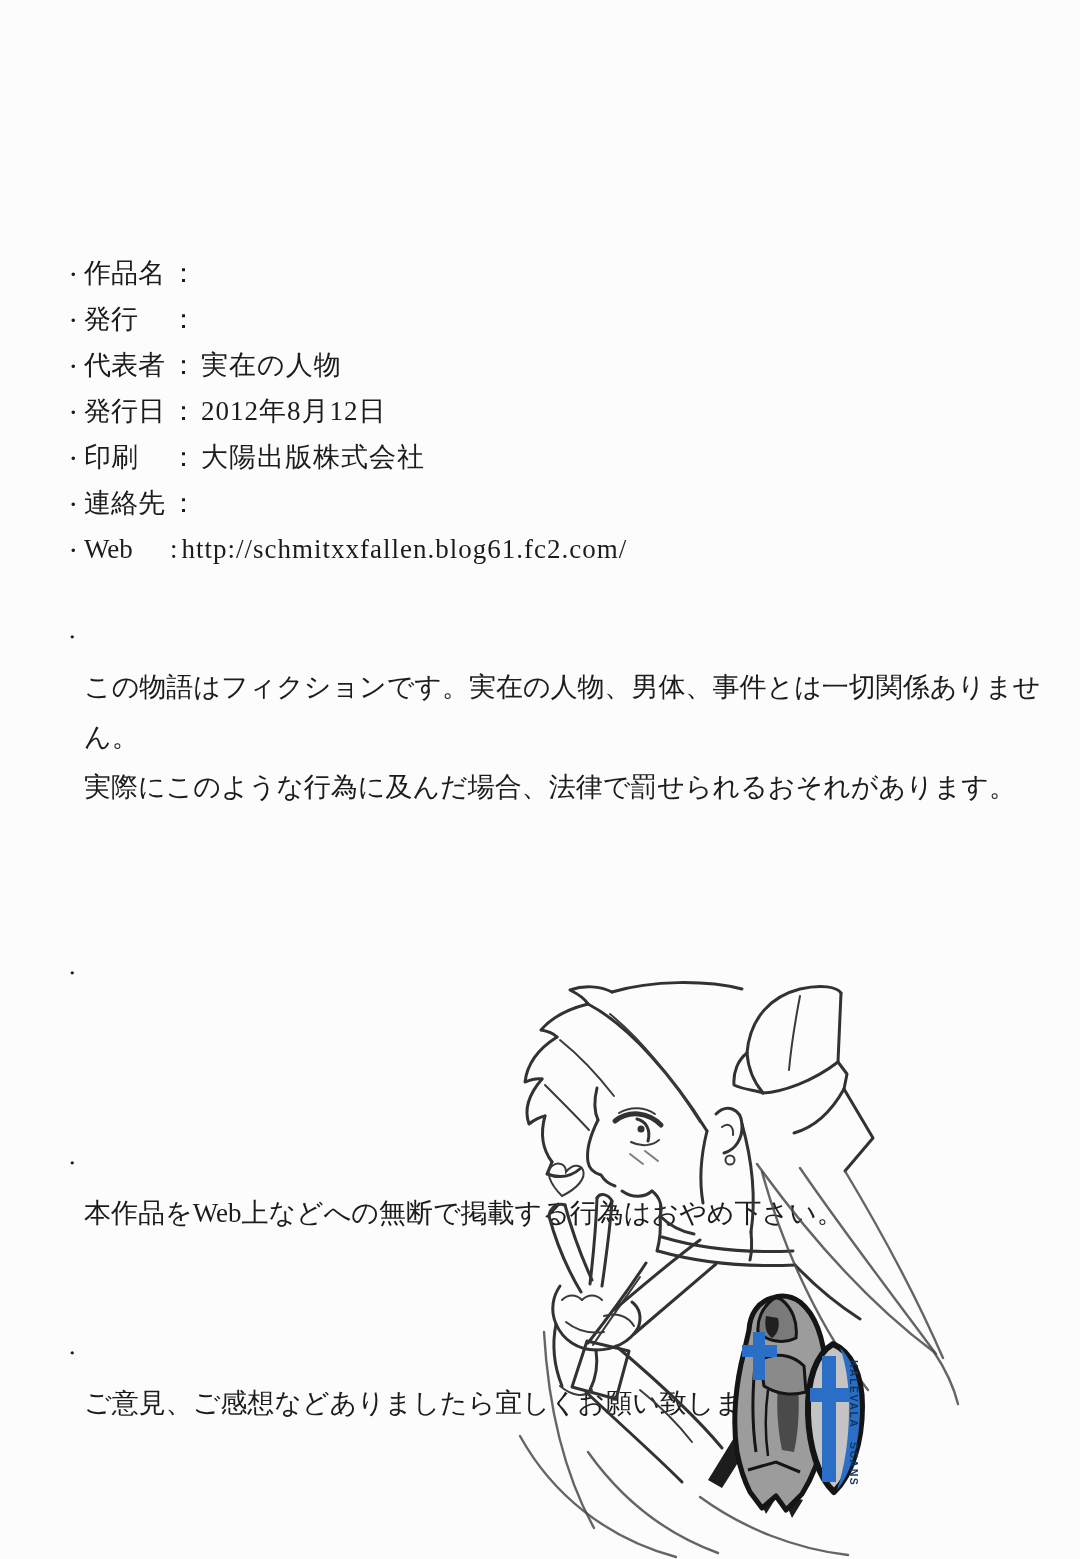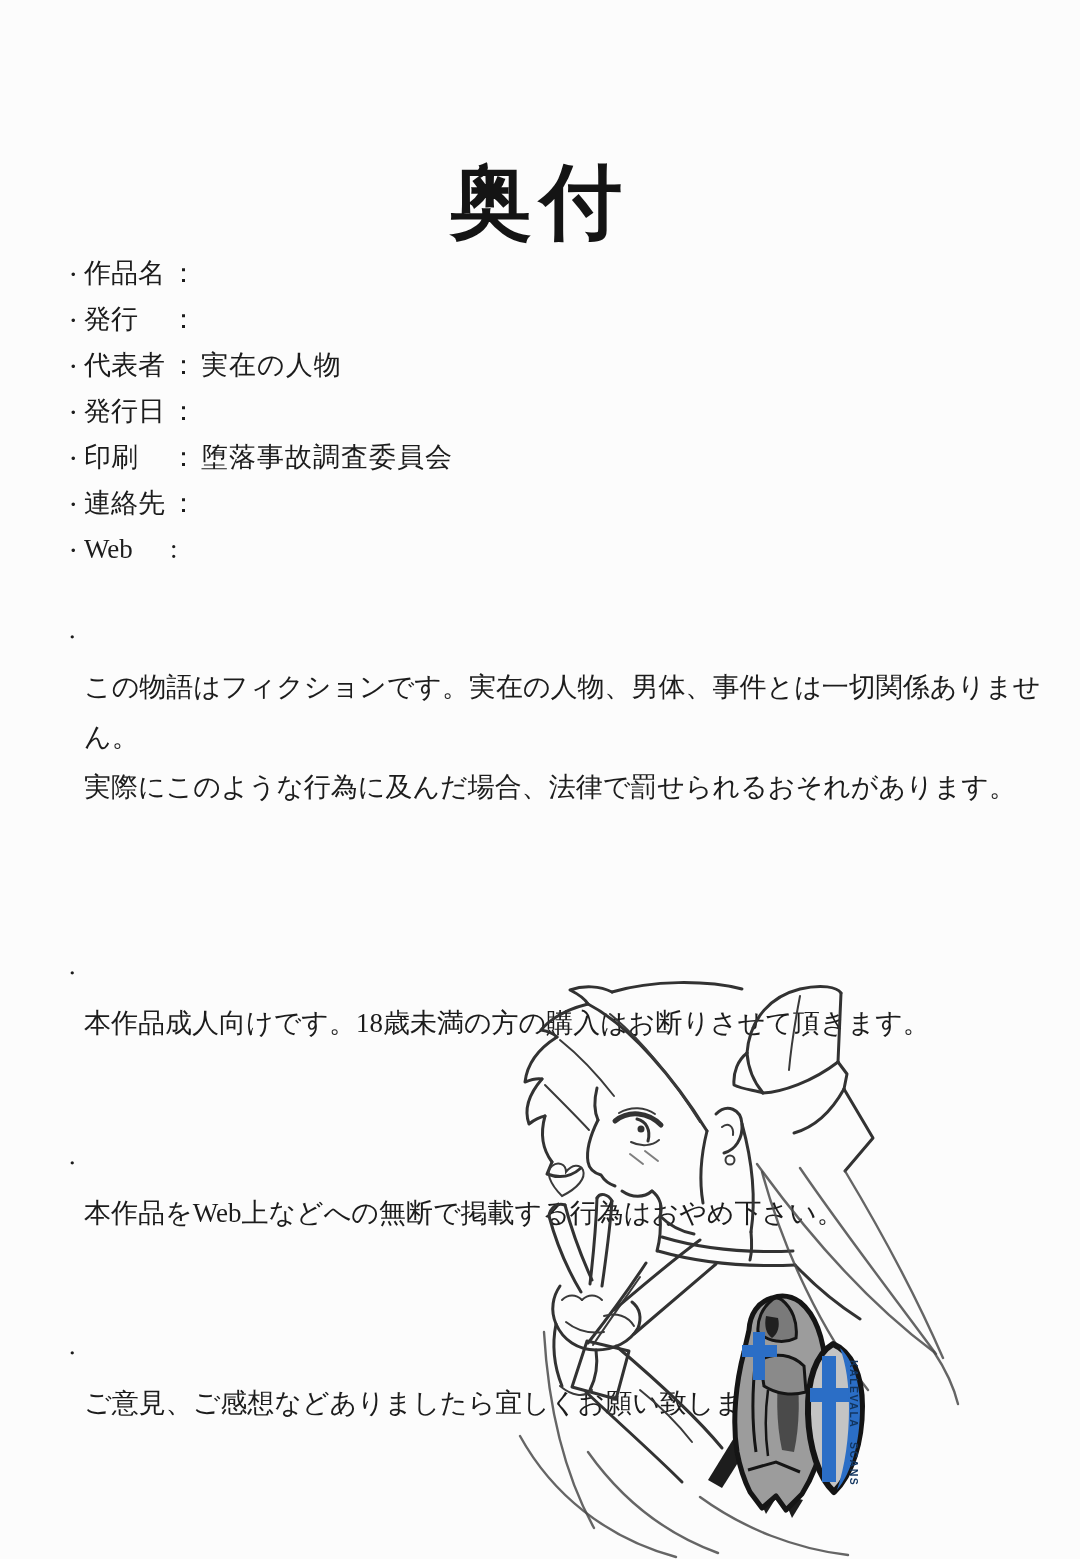--- a/index.html
+++ b/index.html
@@ -58,21 +58,20 @@
   .logo-text{
     font-family:"Liberation Sans","DejaVu Sans",sans-serif;
     font-weight:bold;letter-spacing:1.5px;
   }
 </style>
 </head>
 <body>
 
 <div class="page">
 
-  <div class="page-title">奥付</div>
 
   <div class="colophon">
     <div class="row">
       <span class="bullet">・</span>
       <span class="label">作品名</span>
       <span class="colon">：</span>
     </div>
     <div class="row">
       <span class="bullet">・</span>
       <span class="label">発行</span>
@@ -81,45 +80,47 @@
     <div class="row">
       <span class="bullet">・</span>
       <span class="label">代表者</span>
       <span class="colon">：</span>
       <span class="value">実在の人物</span>
     </div>
     <div class="row">
       <span class="bullet">・</span>
       <span class="label">発行日</span>
       <span class="colon">：</span>
+      <span class="value">2012年8月12日</span>
     </div>
     <div class="row">
       <span class="bullet">・</span>
       <span class="label">印刷</span>
       <span class="colon">：</span>
-      <span class="value">堕落事故調査委員会</span>
+      <span class="value">大陽出版株式会社</span>
     </div>
     <div class="row">
       <span class="bullet">・</span>
       <span class="label">連絡先</span>
       <span class="colon">：</span>
     </div>
     <div class="row">
       <span class="bullet">・</span>
       <span class="label">Web</span>
       <span class="colon">:</span>
+      <span class="value">http://schmitxxfallen.blog61.fc2.com/</span>
     </div>
   </div>
 
   <div class="notes-block note" id="note1">
     <span class="bullet">・</span><span>この物語はフィクションです。実在の人物、男体、事件とは一切関係ありません。
 実際にこのような行為に及んだ場合、法律で罰せられるおそれがあります。</span>
   </div>
   <div class="notes-block note" id="note2">
-    <span class="bullet">・</span><span>本作品成人向けです。18歳未満の方の購入はお断りさせて頂きます。</span>
+    <span class="bullet">・</span>
   </div>
   <div class="notes-block note" id="note3">
     <span class="bullet">・</span><span>本作品をWeb上などへの無断で掲載する行為はおやめ下さい。</span>
   </div>
   <div class="notes-block note" id="note4">
     <span class="bullet">・</span><span>ご意見、ご感想などありましたら宜しくお願い致します。</span>
   </div>
 
   <svg class="illustration" viewBox="0 0 1080 1559">
 

